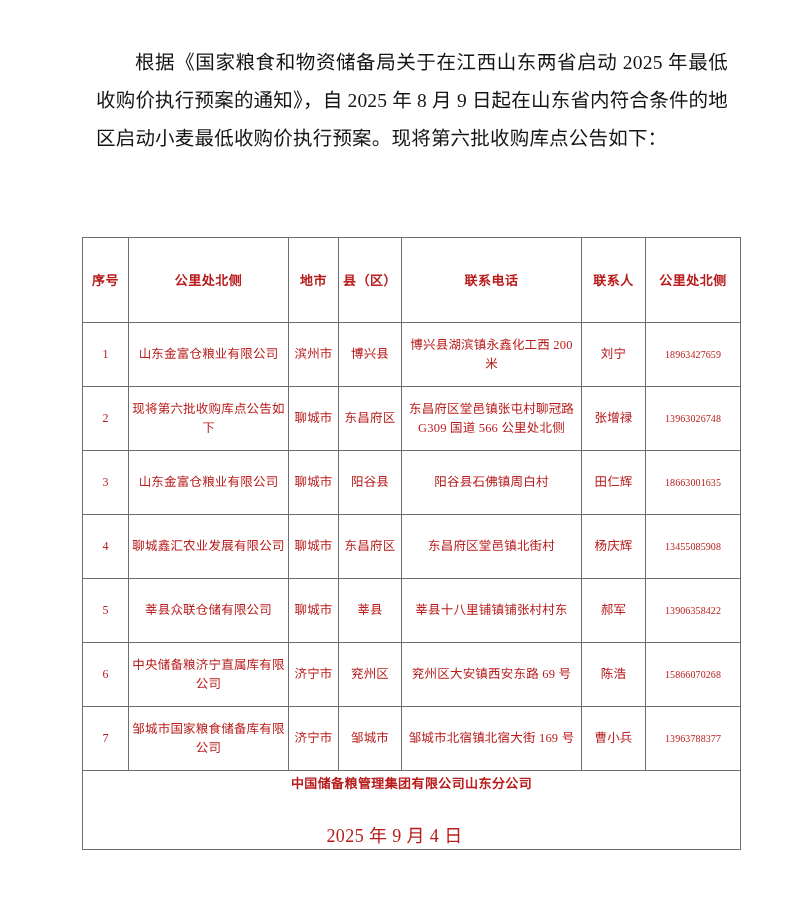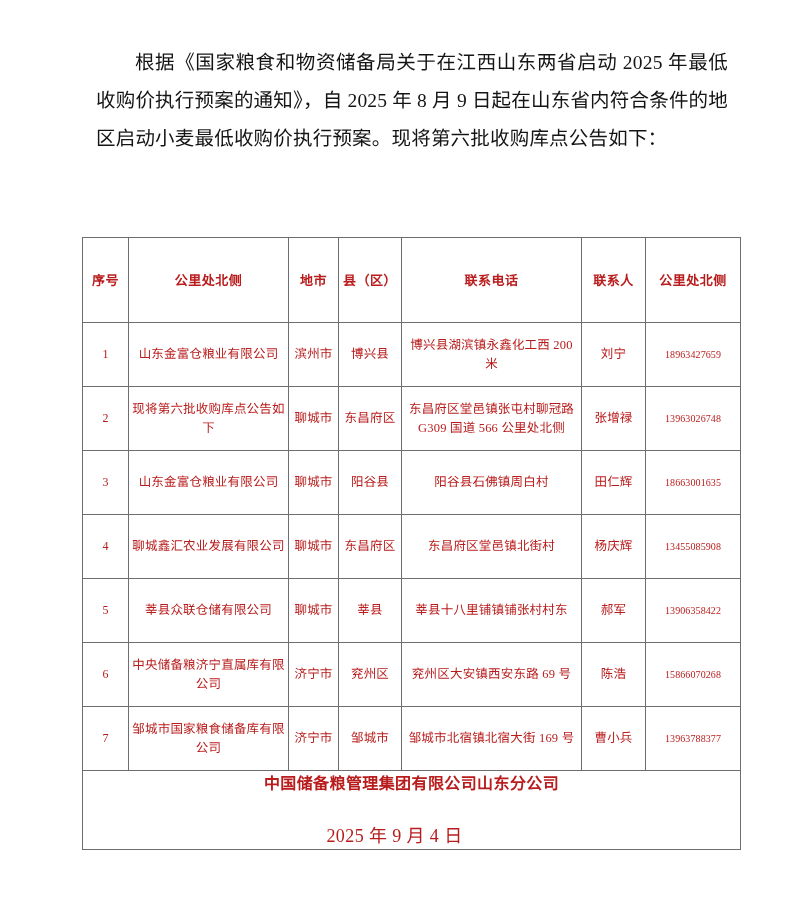--- a/index.html
+++ b/index.html
@@ -94,21 +94,21 @@
   col.c-phone   { width: 95px; }
 
   
   td.signature-cell {
     height: 110px;
     text-align: right;
     vertical-align: middle;
     padding: 10px 70px 10px 10px;
   }
   .sig-org {
-    font-size: 16px;
+    font-size: 13px;
     font-weight: bold;
     letter-spacing: 0.4px;
     margin-bottom: 34px;
     white-space: nowrap;
   }
   .sig-date {
     font-size: 18px;
     letter-spacing: 0.4px;
     white-space: nowrap;
     padding-right: 34px;

